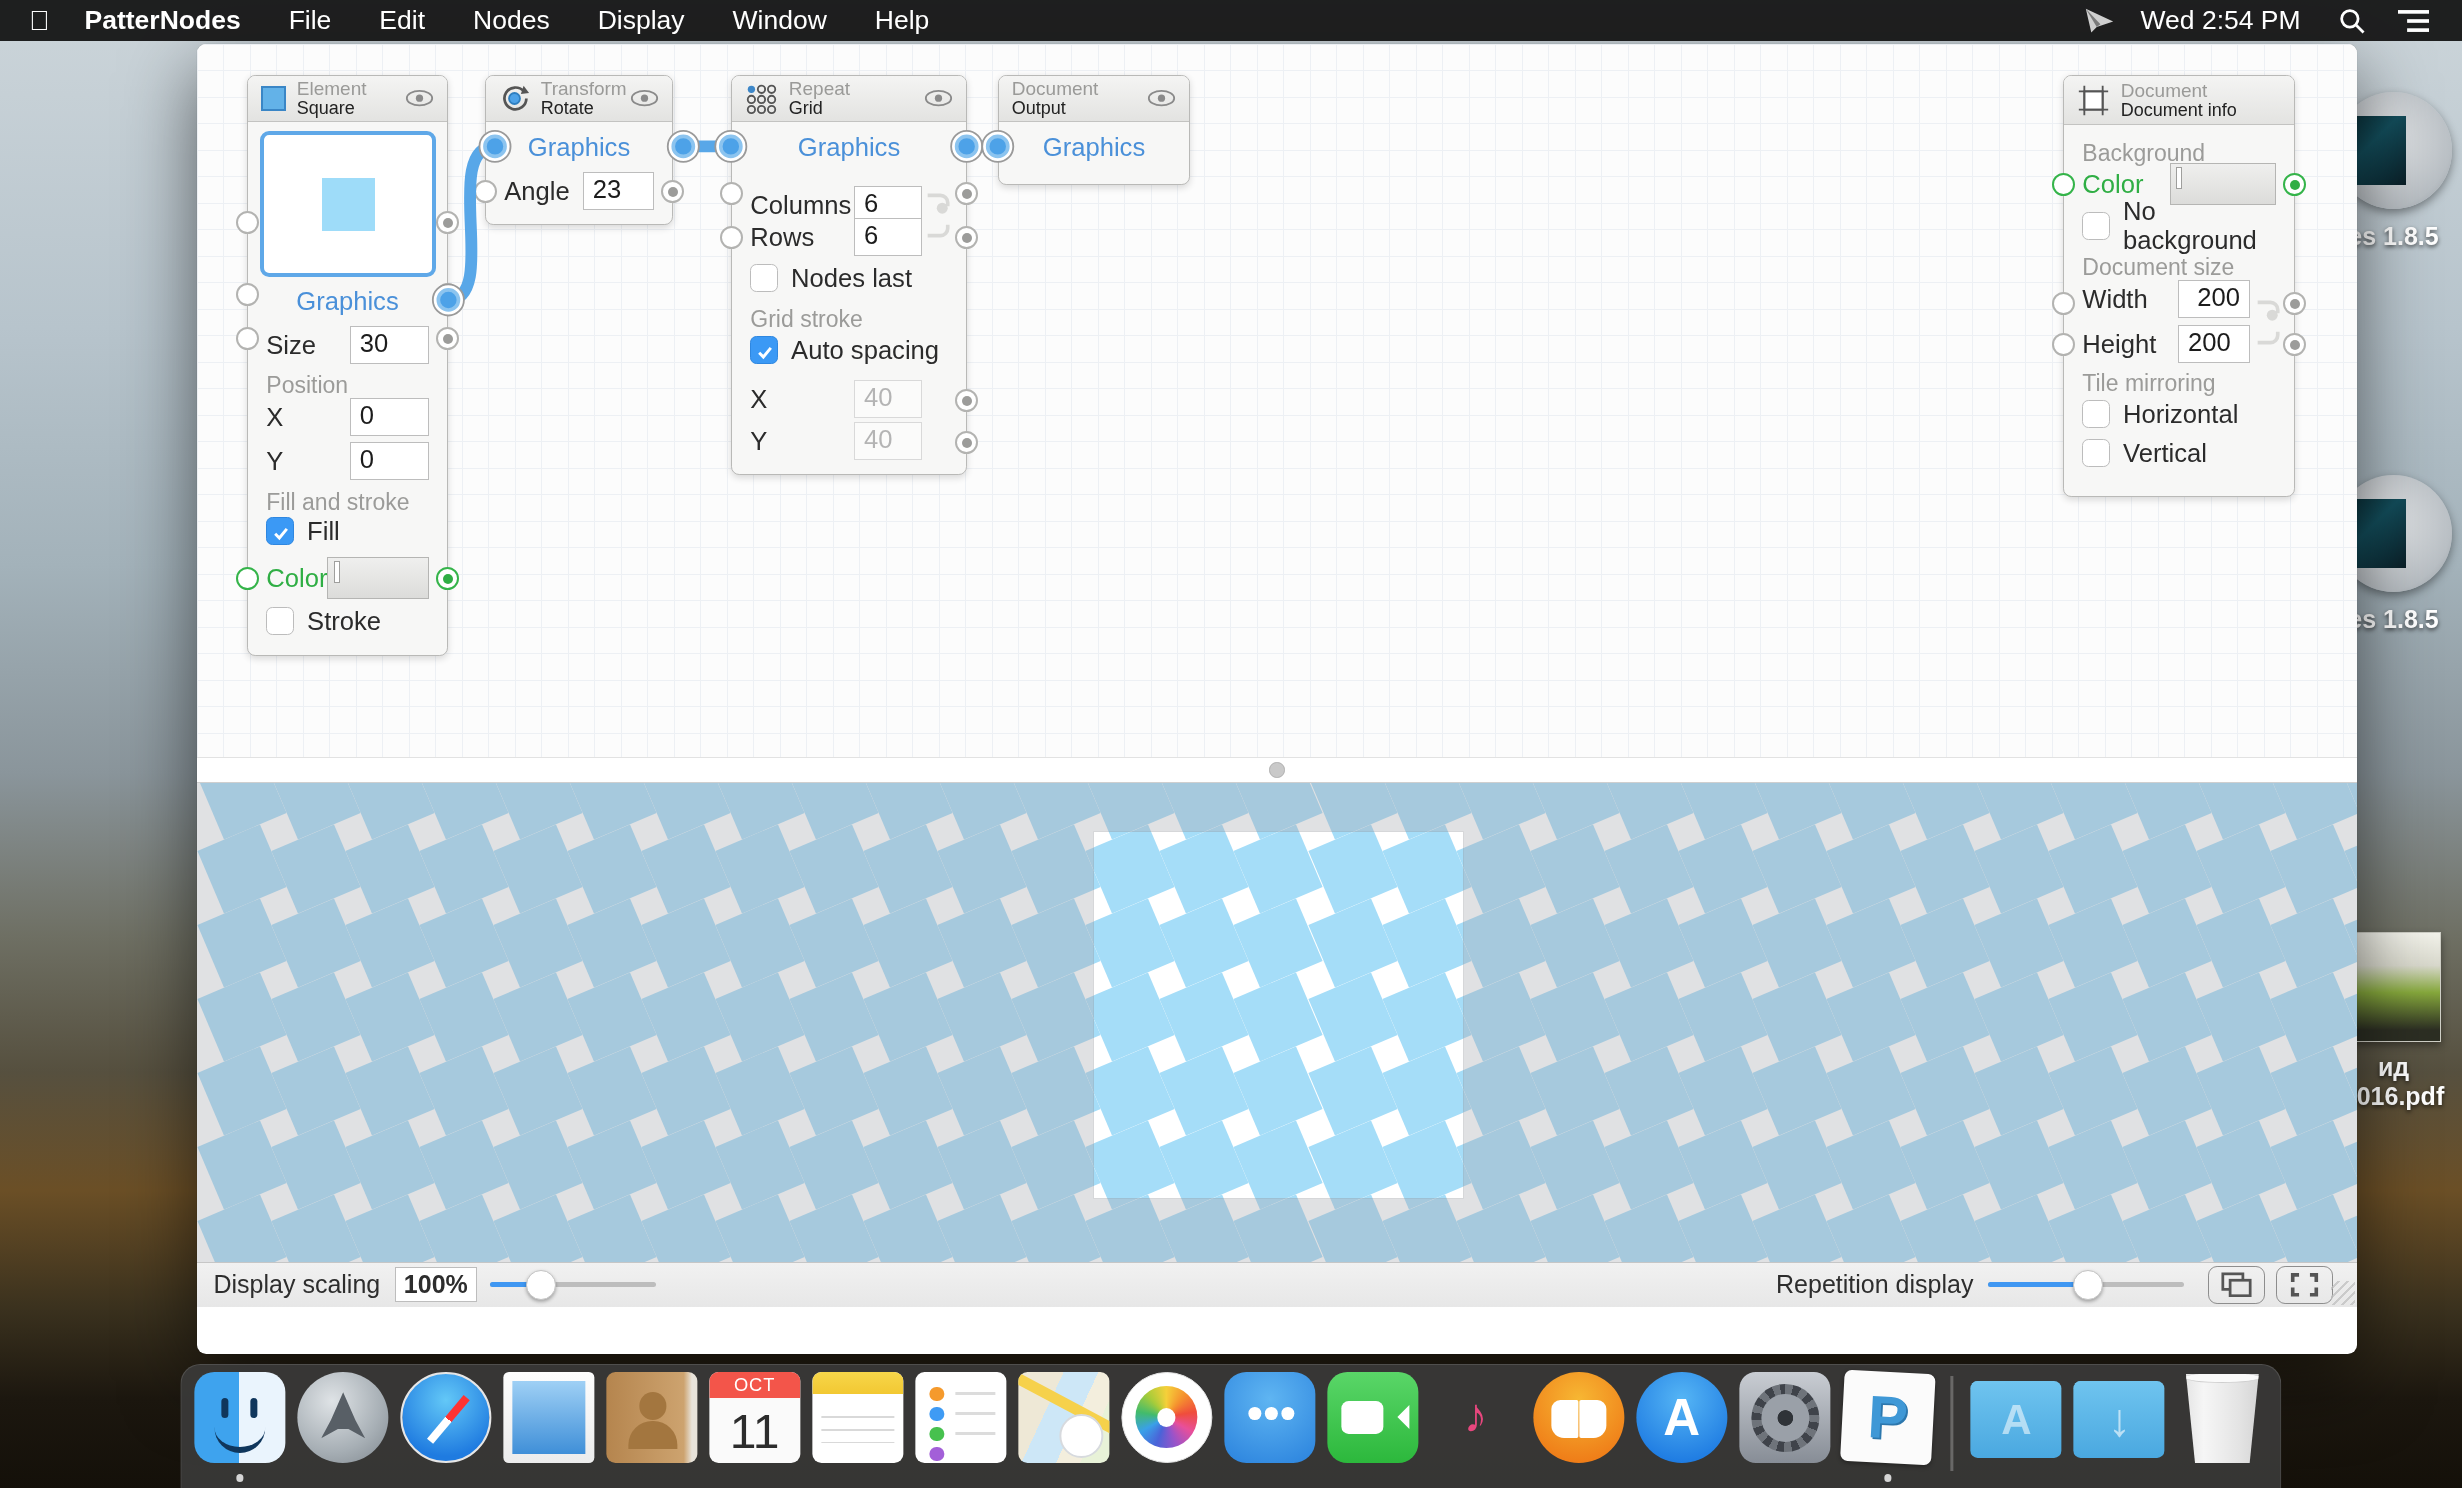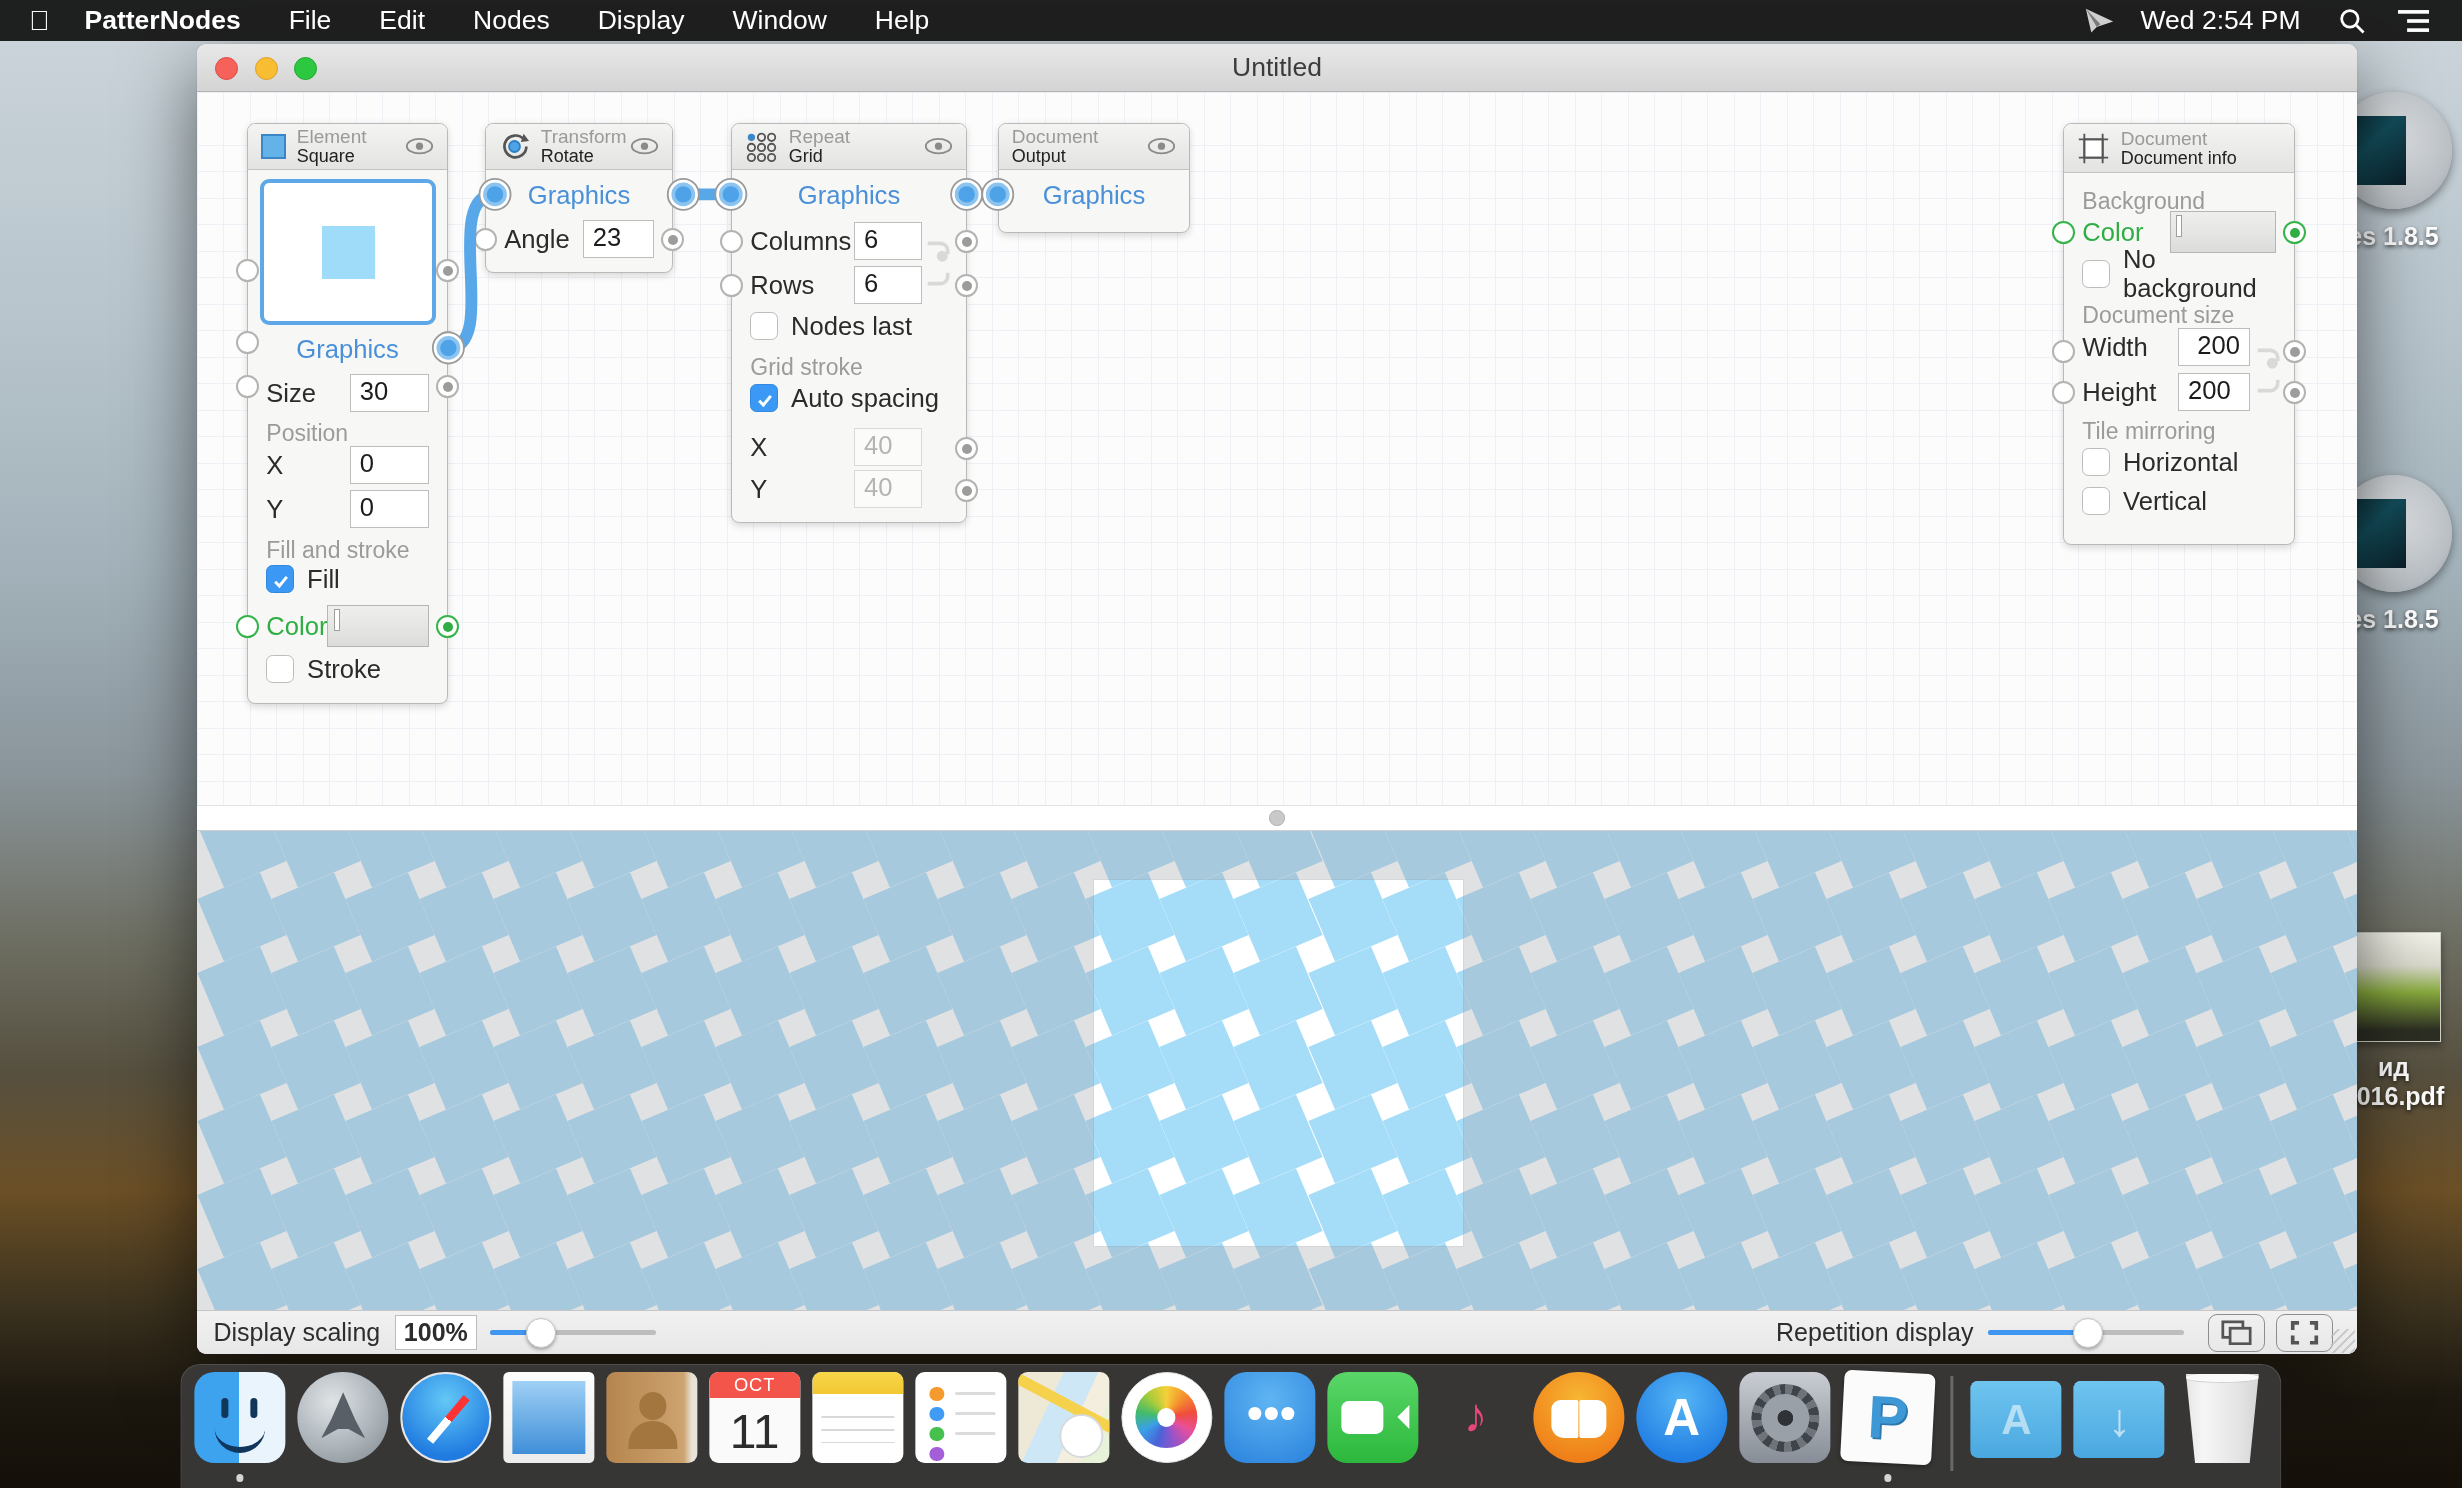--- a/index.html
+++ b/index.html
@@ -213,28 +213,20 @@
     <div class="dmg-disk"></div>
     <div>es 1.8.5</div>
   </div>
   <div class="desk-ic" style="top:877px;">
     <div class="pdf-doc"></div>
     <div>ид 2016.pdf</div>
   </div>
 </div>
 
 <div class="window">
-  <div class="titlebar">
-    <div class="lights">
-      <span class="light r"></span>
-      <span class="light y"></span>
-      <span class="light g"></span>
-    </div>
-    <span class="title">Untitled</span>
-  </div>
 
   <div class="canvas">
 
     <svg class="cables" width="2160" height="713" viewBox="0 0 2363 780">
       <path d="M275,280 C332,280 266,112 326,112" fill="none" stroke="#58a7e8" stroke-width="13" stroke-linecap="round"></path>
       <path d="M532,112 L584,112" fill="none" stroke="#58a7e8" stroke-width="13"></path>
       <path d="M842,112 L876,112" fill="none" stroke="#58a7e8" stroke-width="13"></path>
       <g>
         <g>
             <circle cx="275" cy="280" r="17" fill="#fff" stroke="#9a9a9a" stroke-width="2"></circle>
@@ -392,21 +384,21 @@
         <span class="heye">
           <svg width="29" height="18.3" viewBox="0 0 32 20">
               <ellipse cx="16" cy="10" rx="14" ry="8" fill="none" stroke="#8a8a8a" stroke-width="2"></ellipse>
               <circle cx="16" cy="10" r="4" fill="#8a8a8a"></circle>
             </svg>
         </span>
       </div>
       <div class="nrow ncenter" style="top:51px;">
           <span class="portlab">Graphics</span>
         </div>
-      <div class="nrow" style="top:97px; padding-right:44px;">
+      <div class="nrow" style="top:109px; padding-right:44px;">
         <span class="lab">Columns</span>
         <span class="field" style="width:68px;">6</span>
       </div>
       <div class="nrow" style="top:141px; padding-right:44px;">
         <span class="lab">Rows</span>
         <span class="field" style="width:68px;">6</span>
       </div>
       <span class="linkic" style="right:14.6px; top:112px;">
         <svg width="27.4" height="55" viewBox="0 0 30 60">
             <path d="M4 8 h14 a8 8 0 0 1 8 8 v4" fill="none" stroke="#d9d9d7" stroke-width="4"></path>

